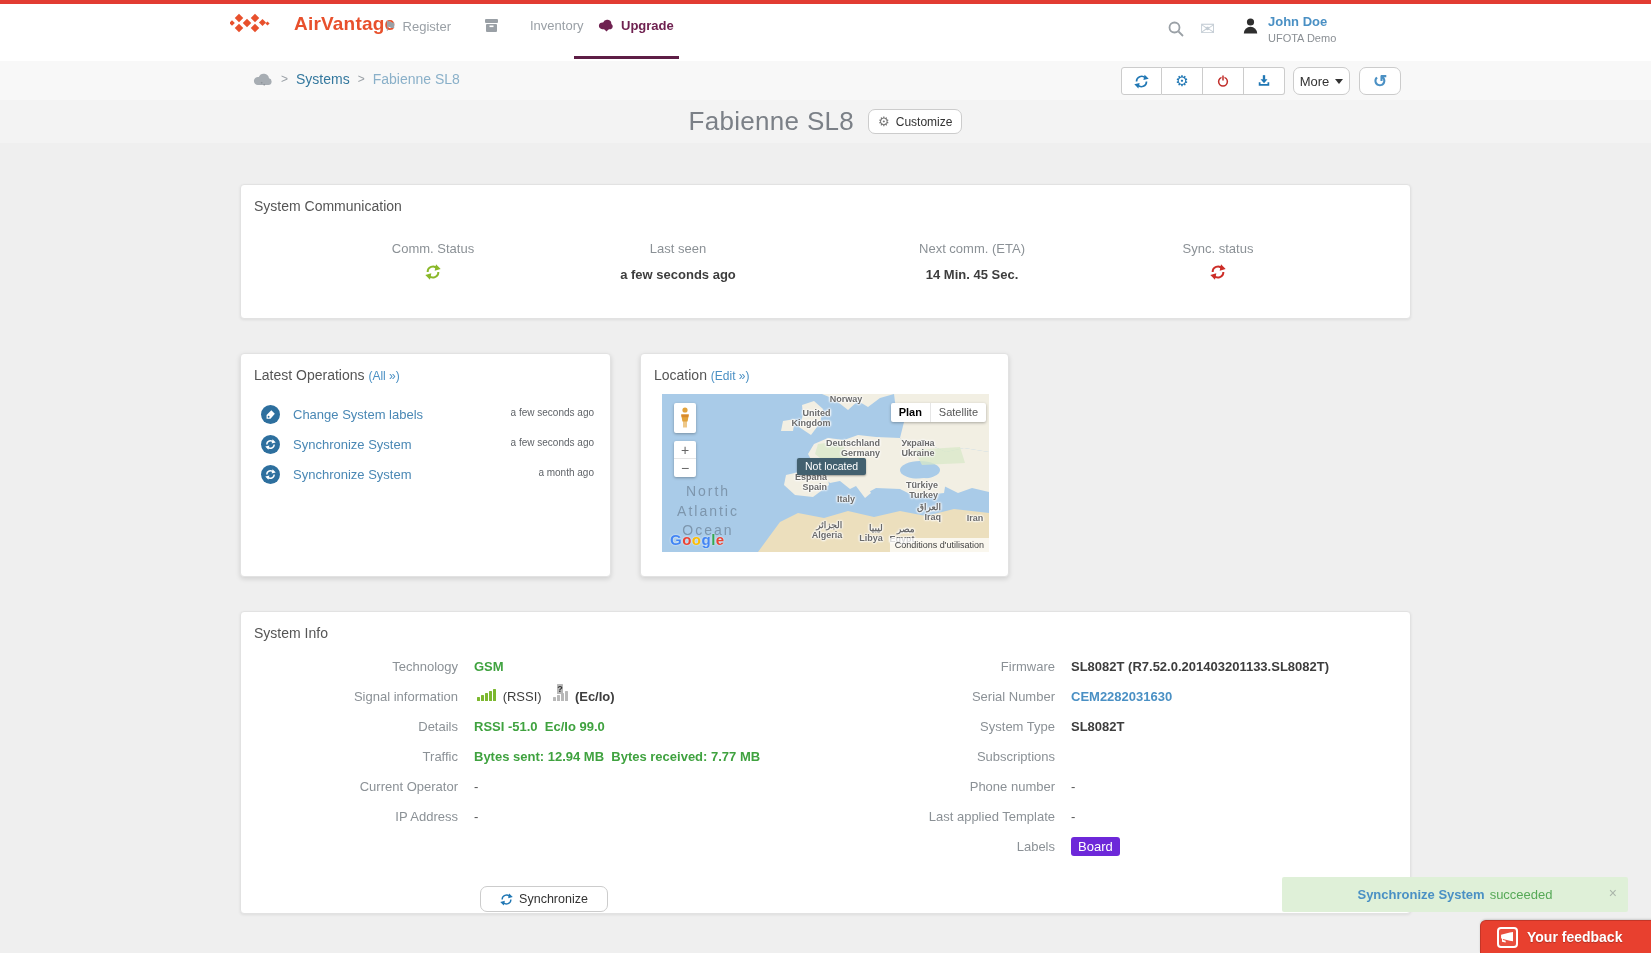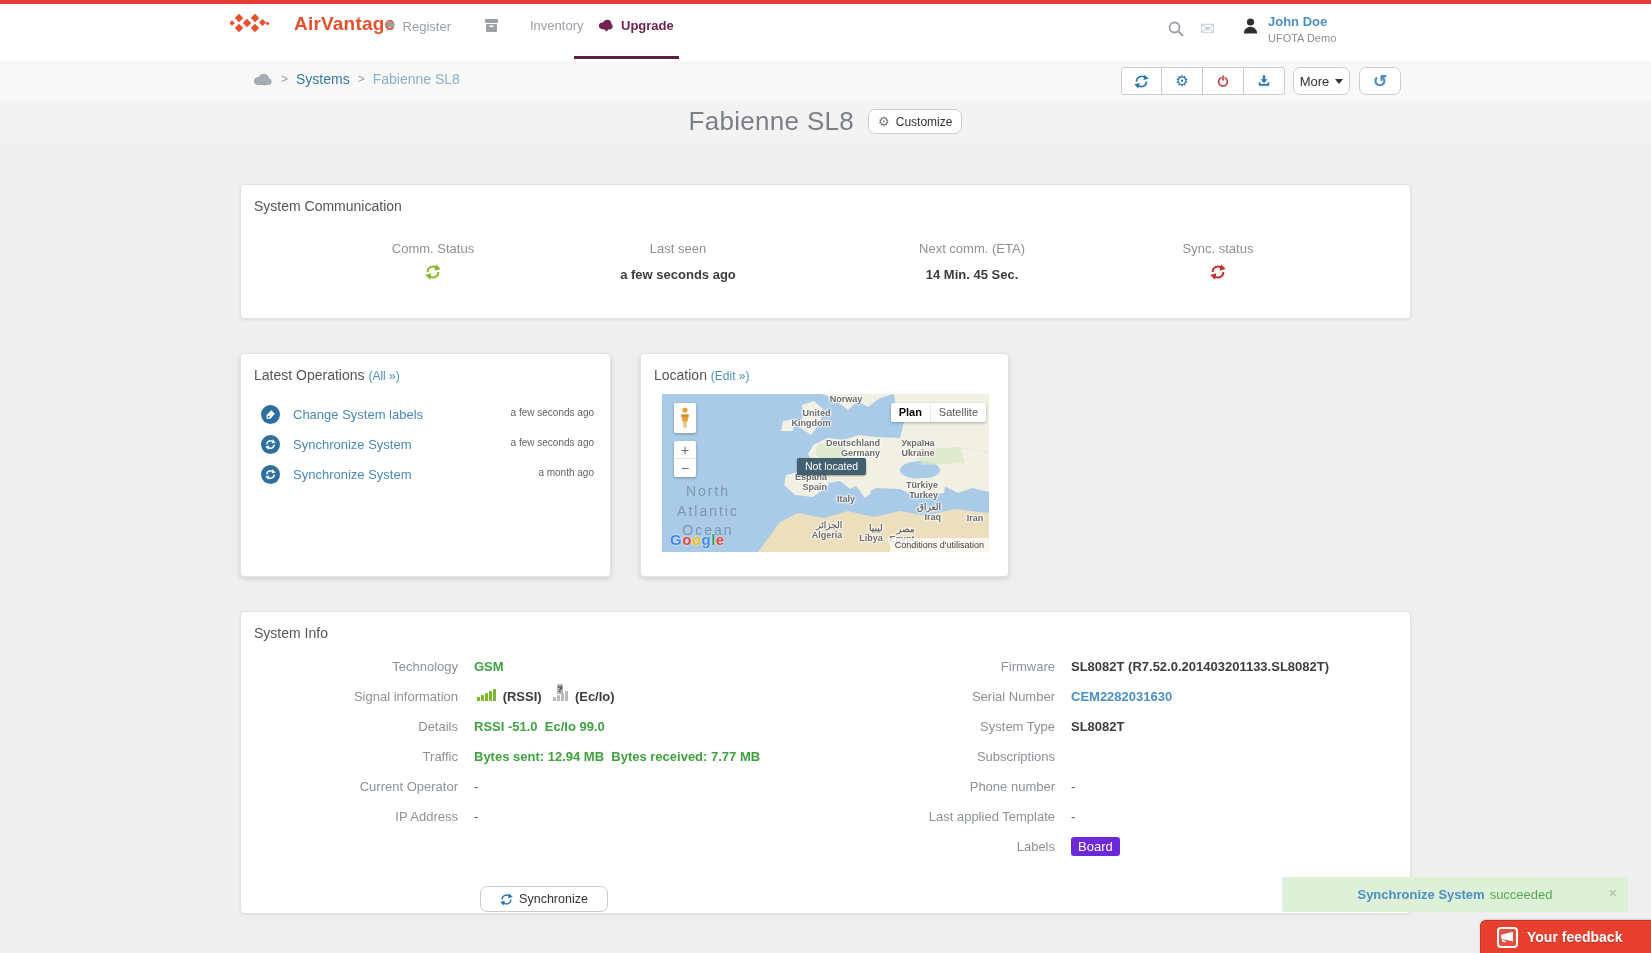--- a/index.html
+++ b/index.html
@@ -438,21 +438,21 @@
       <div class="info-row">
         <div class="info-label">Signal information</div>
         <div class="info-value">
           <span class="bars green">
               <i style="height:4px"></i>
               <i style="height:6px"></i>
               <i style="height:8px"></i>
               <i style="height:10px"></i>
               <i style="height:12px"></i>
             </span>
-          <span style="color:#3d3d3d; font-weight:bold;">(RSSI)</span>
+          <span style="color:#3d3d3d; font-weight:normal;">(RSSI)</span>
           <span class="bars gray" style="margin-left:8px;">
               <i style="height:4px"></i>
               <i style="height:6px"></i>
               <i style="height:8px"></i>
               <i style="height:10px"></i>
               <i class="q">?</i>
             </span>
           <span style="color:#3d3d3d; font-weight:bold;">(Ec/Io)</span>
         </div>
       </div>

